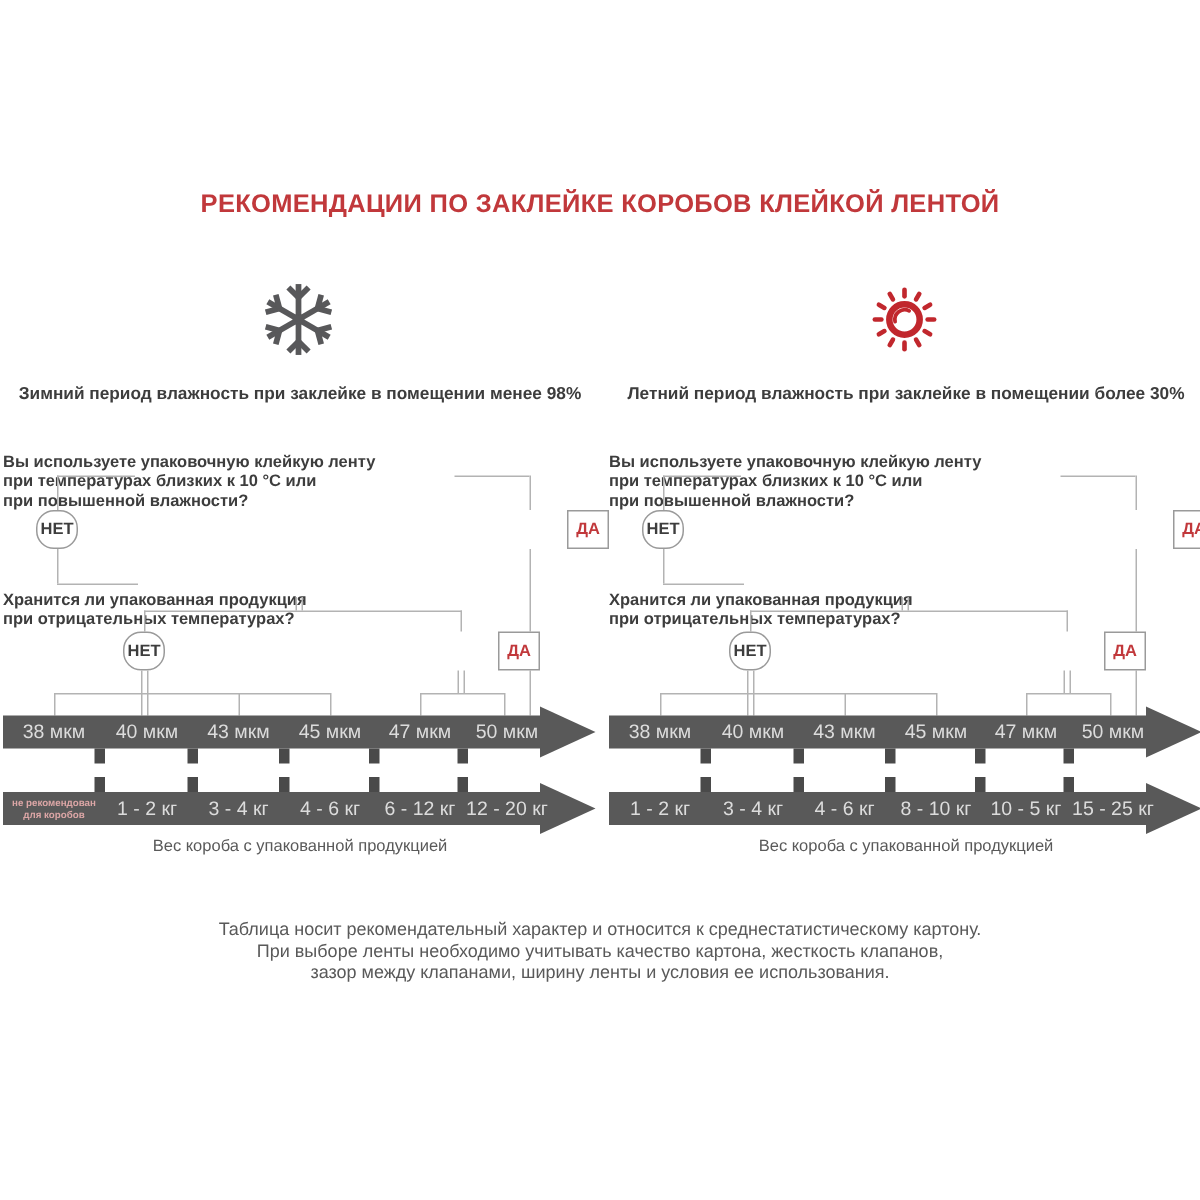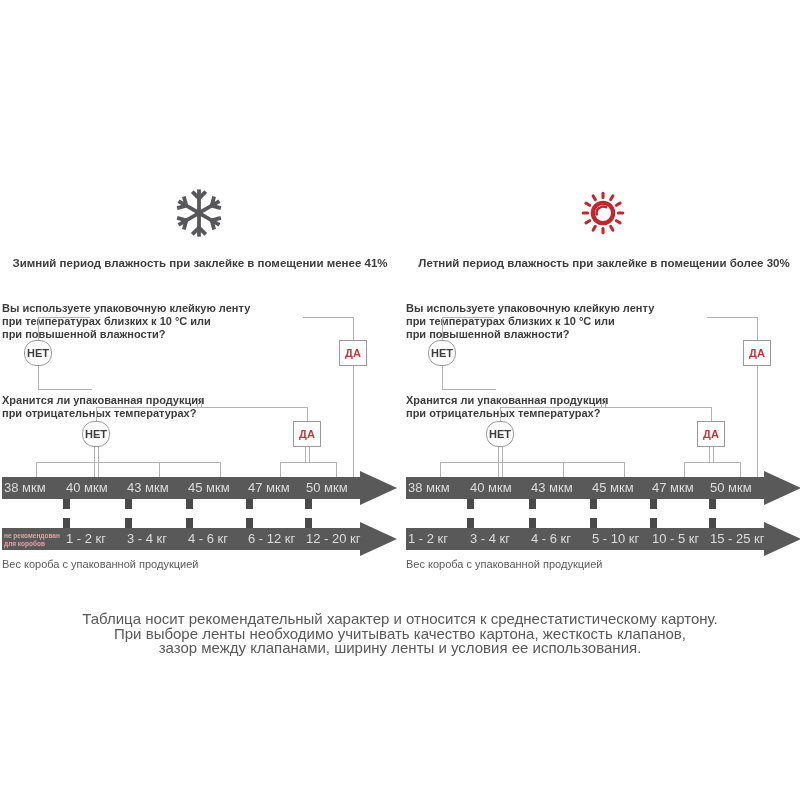--- a/index.html
+++ b/index.html
@@ -22,51 +22,52 @@
 
   .hline { position:absolute; height:1px; background:#b3b3b3; }
   .vline { position:absolute; width:1px; background:#b3b3b3; }
   .dline { position:absolute; width:5px; box-sizing:border-box;
            border-left:1px solid #b3b3b3; border-right:1px solid #b3b3b3; }
 
   .nbox, .ybox { position:absolute; width:28px; height:26px; box-sizing:border-box;
                  border:1px solid #9a9a9a; background:#fff; text-align:center;
                  line-height:24px; font-size:11px; font-weight:bold; }
   .nbox { color:#3d3d3d;border-radius:12px; }
-  .ybox { color:#c1383b; }
+  .ybox { color:#c1383b;margin-left:39px; }
 
   .abody { position:absolute; left:0; width:358px; height:22px; background:#595959; }
   .ahead { position:absolute; left:358px; width:0; height:0;
            border-left:37px solid #595959; border-top:17px solid transparent;
            border-bottom:17px solid transparent; }
   .a1 .abody { top:477px; } .a1 .ahead { top:471px; }
   .a2 .abody { top:528px; } .a2 .ahead { top:522px; }
 
-  .seg { position:absolute; width:64px; font-size:13px;
+  .seg { position:absolute; width:64px; text-align:center; font-size:13px;
          color:#dcdcdc; line-height:22px; white-space:nowrap; }
   .r1 .seg { top:477px; } .r2 .seg { top:528px; }
   .s0{left:2px} .s1{left:64px} .s2{left:125px} .s3{left:186px} .s4{left:246px} .s5{left:304px}
   .seg-tiny { font-size:6.5px; line-height:7.5px; padding-top:4px; box-sizing:border-box;
               color:#dca6a6; font-weight:bold; white-space:pre-line; }
 
   .tick { position:absolute; width:7px; height:10px; background:#4a4a4a; }
   .tk0{left:61px} .tk1{left:123px} .tk2{left:184px} .tk3{left:244px} .tk4{left:303px}
   .tr1 .tick { top:499px; } .tr2 .tick { top:518px; }
 
-  .caption { position:absolute; top:558px; left:0; width:100%; 
+  .caption { position:absolute; top:558px; left:0; width:100%; text-align:center;
              font-size:11px; color:#595959; }
 
   .footer { position:absolute; top:612px; left:0; width:100%; text-align:center;
-            font-size:15px; color:#595959; line-height:14.5px; white-space:pre-line; }
+            font-size:12px; color:#595959; line-height:14.5px; white-space:pre-line; }
 </style>
 </head>
 <body>
 
 <div class="page">
 
+  <div class="title">РЕКОМЕНДАЦИИ ПО ЗАКЛЕЙКЕ КОРОБОВ КЛЕЙКОЙ ЛЕНТОЙ</div>
 
   <div class="diagram d-left">
     <span class="icon">
       <svg viewBox="-24 -24 48 48" width="54" height="54">
         <g stroke="#58585a" stroke-width="3.4" stroke-linecap="butt" fill="none">
           <g>
               <line x1="0" y1="3" x2="0" y2="-21"></line>
               <line x1="0" y1="-13" x2="-6" y2="-19"></line>
               <line x1="0" y1="-13" x2="6" y2="-19"></line>
             </g>
@@ -91,21 +92,21 @@
               <line x1="0" y1="-13" x2="6" y2="-19"></line>
             </g>
           <g transform="rotate(300)">
               <line x1="0" y1="3" x2="0" y2="-21"></line>
               <line x1="0" y1="-13" x2="-6" y2="-19"></line>
               <line x1="0" y1="-13" x2="6" y2="-19"></line>
             </g>
         </g>
       </svg>
     </span>
-    <div class="season">Зимний период влажность при заклейке в помещении менее 41%</div>
+    <div class="season">Зимний период влажность при заклейке в помещении менее 98%</div>
 
     <div class="q q1">Вы используете упаковочную клейкую ленту
 при температурах близких к 10 °С или
 при повышенной влажности?</div>
     <div class="hline" style="left:36px;top:317px;width:52px"></div>
     <div class="hline" style="left:301px;top:317px;width:50px"></div>
     <div class="vline" style="left:36px;top:317px;height:23px"></div>
     <div class="vline" style="left:351px;top:317px;height:23px"></div>
     <div class="nbox" style="left:22px;top:340px">НЕТ</div>
     <div class="ybox" style="left:337px;top:340px">ДА</div>
@@ -256,21 +257,21 @@
       <span class="tick tk4"></span>
     </div>
     <div class="a2">
       <div class="abody"></div>
       <div class="ahead"></div>
     </div>
     <div class="r2">
       <span class="seg s0">1 - 2 кг</span>
       <span class="seg s1">3 - 4 кг</span>
       <span class="seg s2">4 - 6 кг</span>
-      <span class="seg s3">5 - 10 кг</span>
+      <span class="seg s3">8 - 10 кг</span>
       <span class="seg s4">10 - 5 кг</span>
       <span class="seg s5">15 - 25 кг</span>
     </div>
     <div class="caption">Вес короба с упакованной продукцией</div>
   </div>
 
   <div class="footer">Таблица носит рекомендательный характер и относится к среднестатистическому картону.
 При выборе ленты необходимо учитывать качество картона, жесткость клапанов,
 зазор между клапанами, ширину ленты и условия ее использования.</div>
 </div>

